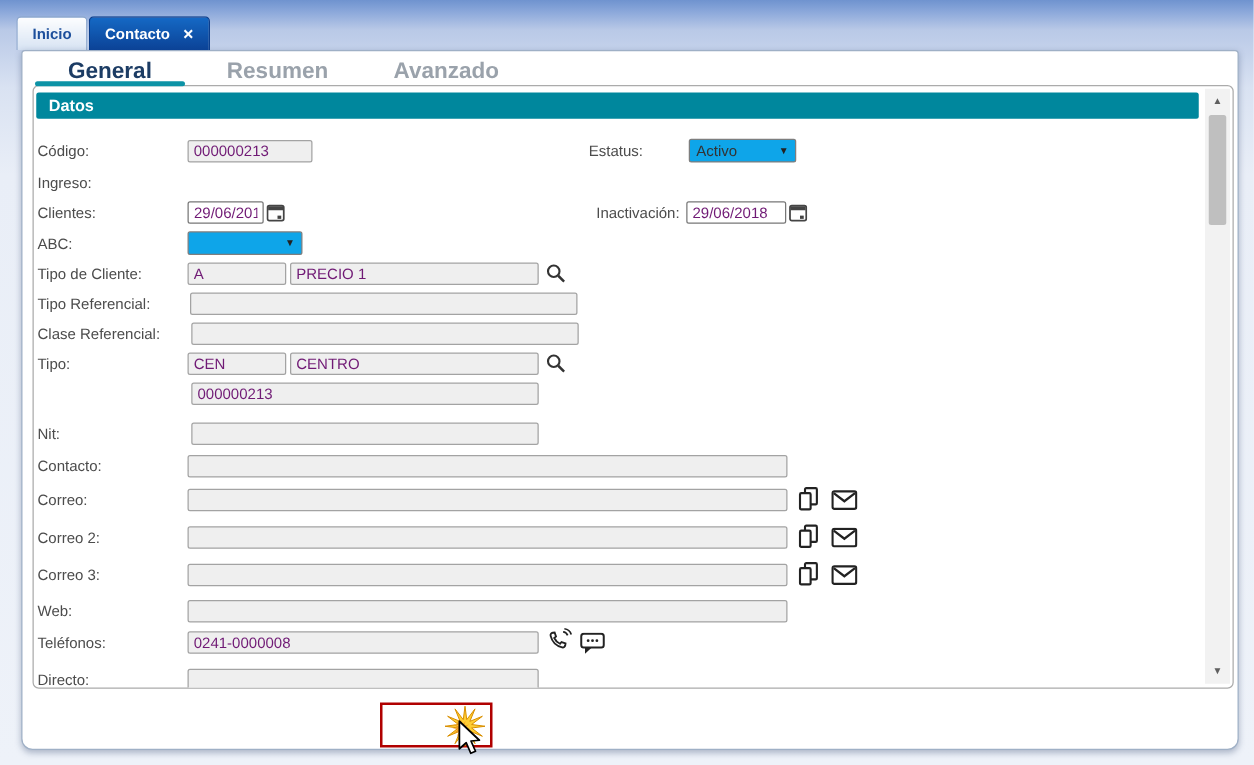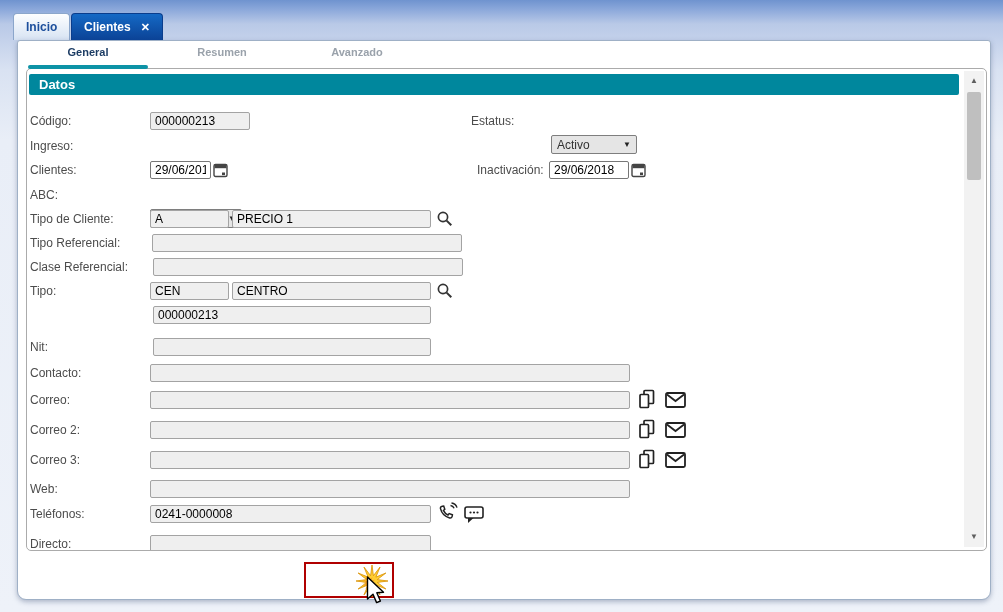--- a/index.html
+++ b/index.html
@@ -9,38 +9,38 @@
   
   .tab{position:absolute;top:13px;height:27px;border-radius:4px 4px 0 0;display:flex;align-items:center;
        padding:0 12px;font-size:12px;font-weight:bold;box-sizing:border-box;cursor:pointer;text-align:center;}
   .tab-inicio{left:13px;background:linear-gradient(#fdfeff,#d7e3f3);border:1px solid #8ba6cb;border-bottom:none;color:#1d4f9c;}
   .tab-clientes{left:71px;background:linear-gradient(#1569c5,#0b4296);border:1px solid #0a3d8c;border-bottom:none;color:#fff;z-index:3;}
   .tab-close{margin-left:10px;font-size:11px;font-weight:bold;color:#fff;cursor:pointer;}
   
   .panel{position:absolute;left:17px;top:40px;width:974px;height:560px;background:#fff;
          border:1px solid #9fb0c6;border-radius:3px 3px 9px 9px;box-sizing:border-box;
          box-shadow:0 2px 5px rgba(50,70,110,.35);z-index:2;}
-  .subtab{position:absolute;top:46px;height:18px;width:124px;text-align:center;font-size:11px;font-weight:bold;
+  .subtab{position:absolute;top:46px;height:18px;width:124px;text-align:center;font-size:18px;font-weight:bold;
           color:#9aa2ab;cursor:pointer;z-index:4;}
   .subtab.active{color:#1c3c64;}
   .subtab.active::after{content:"";position:absolute;left:2px;right:2px;bottom:-5px;height:4px;background:#0d93a6;border-radius:2px;}
   
   .form-area{position:absolute;left:26px;top:68px;width:961px;height:483px;background:#fff;
              border:1px solid #ababab;border-radius:5px;box-sizing:border-box;overflow:hidden;z-index:3;}
   .section-bar{position:absolute;left:2px;top:5px;width:930px;height:21px;background:#00879d;color:#fff;
                font-size:13px;font-weight:bold;line-height:21px;padding-left:10px;box-sizing:border-box;border-radius:2px;}
   .lbl{position:absolute;font-size:12px;color:#4c4c4c;white-space:nowrap;}
   .lbl2{width:118px;white-space:normal;line-height:14px;}
-  input.f{position:absolute;height:18px;border:1px solid #a3a3a3;border-radius:2px;font-size:12px;color:#000000;
+  input.f{position:absolute;height:18px;border:1px solid #a3a3a3;border-radius:2px;font-size:12px;color:#701a75;
           padding:0 4px;box-sizing:border-box;font-family:"Liberation Sans",sans-serif;outline:none;}
   .ro{background:#efefef;}
   .ed{background:#fff;}
   .dt{background:#fff;border-color:#777 !important;}
-  .selbox{position:absolute;height:19px;background:#e5e5e5;border:1px solid #7e7e7e;border-radius:2px;
-          font-size:12px;color:#333;box-sizing:border-box;display:flex;align-items:center;padding:0 5px;cursor:pointer;margin-top:24px;}
+  .selbox{position:absolute;height:19px;background:#0ea5e9;border:1px solid #7e7e7e;border-radius:2px;
+          font-size:12px;color:#333;box-sizing:border-box;display:flex;align-items:center;padding:0 5px;cursor:pointer;}
   .selbox .arr{margin-left:auto;font-size:8px;color:#222;}
   .ib{position:absolute;cursor:pointer;line-height:0;}
   
   .sb-track{position:absolute;left:937px;top:2px;width:20px;height:476px;background:#f2f2f2;}
   .sb-arrow{position:absolute;left:0;width:20px;height:16px;text-align:center;font-size:8px;color:#5f5f5f;line-height:16px;cursor:pointer;}
   .sb-thumb{position:absolute;left:3px;top:21px;width:14px;height:88px;background:#bfbfbf;border-radius:2px;cursor:pointer;}
   
   .tb-icon{position:absolute;top:569px;cursor:pointer;line-height:0;}
   .tb-label{position:absolute;top:573px;font-size:13px;color:#1a4080;cursor:pointer;white-space:nowrap;}
   .red-box{position:absolute;left:304px;top:562px;width:90px;height:36px;border:2px solid #b00000;box-sizing:border-box;z-index:5;}
@@ -51,21 +51,21 @@
 </style>
 </head>
 <body>
 
 <div id="app">
 
   <div class="tab tab-inicio">
     <span>Inicio</span>
   </div>
   <div class="tab tab-clientes">
-    <span>Clientes</span>
+    <span>Contacto</span>
     <span class="tab-close">✕</span>
   </div>
 
   <div class="panel"></div>
 
   <div class="subtab active" style="left:26px">General</div>
   <div class="subtab" style="left:160px">Resumen</div>
   <div class="subtab" style="left:295px">Avanzado</div>
 
   <div class="form-area">

